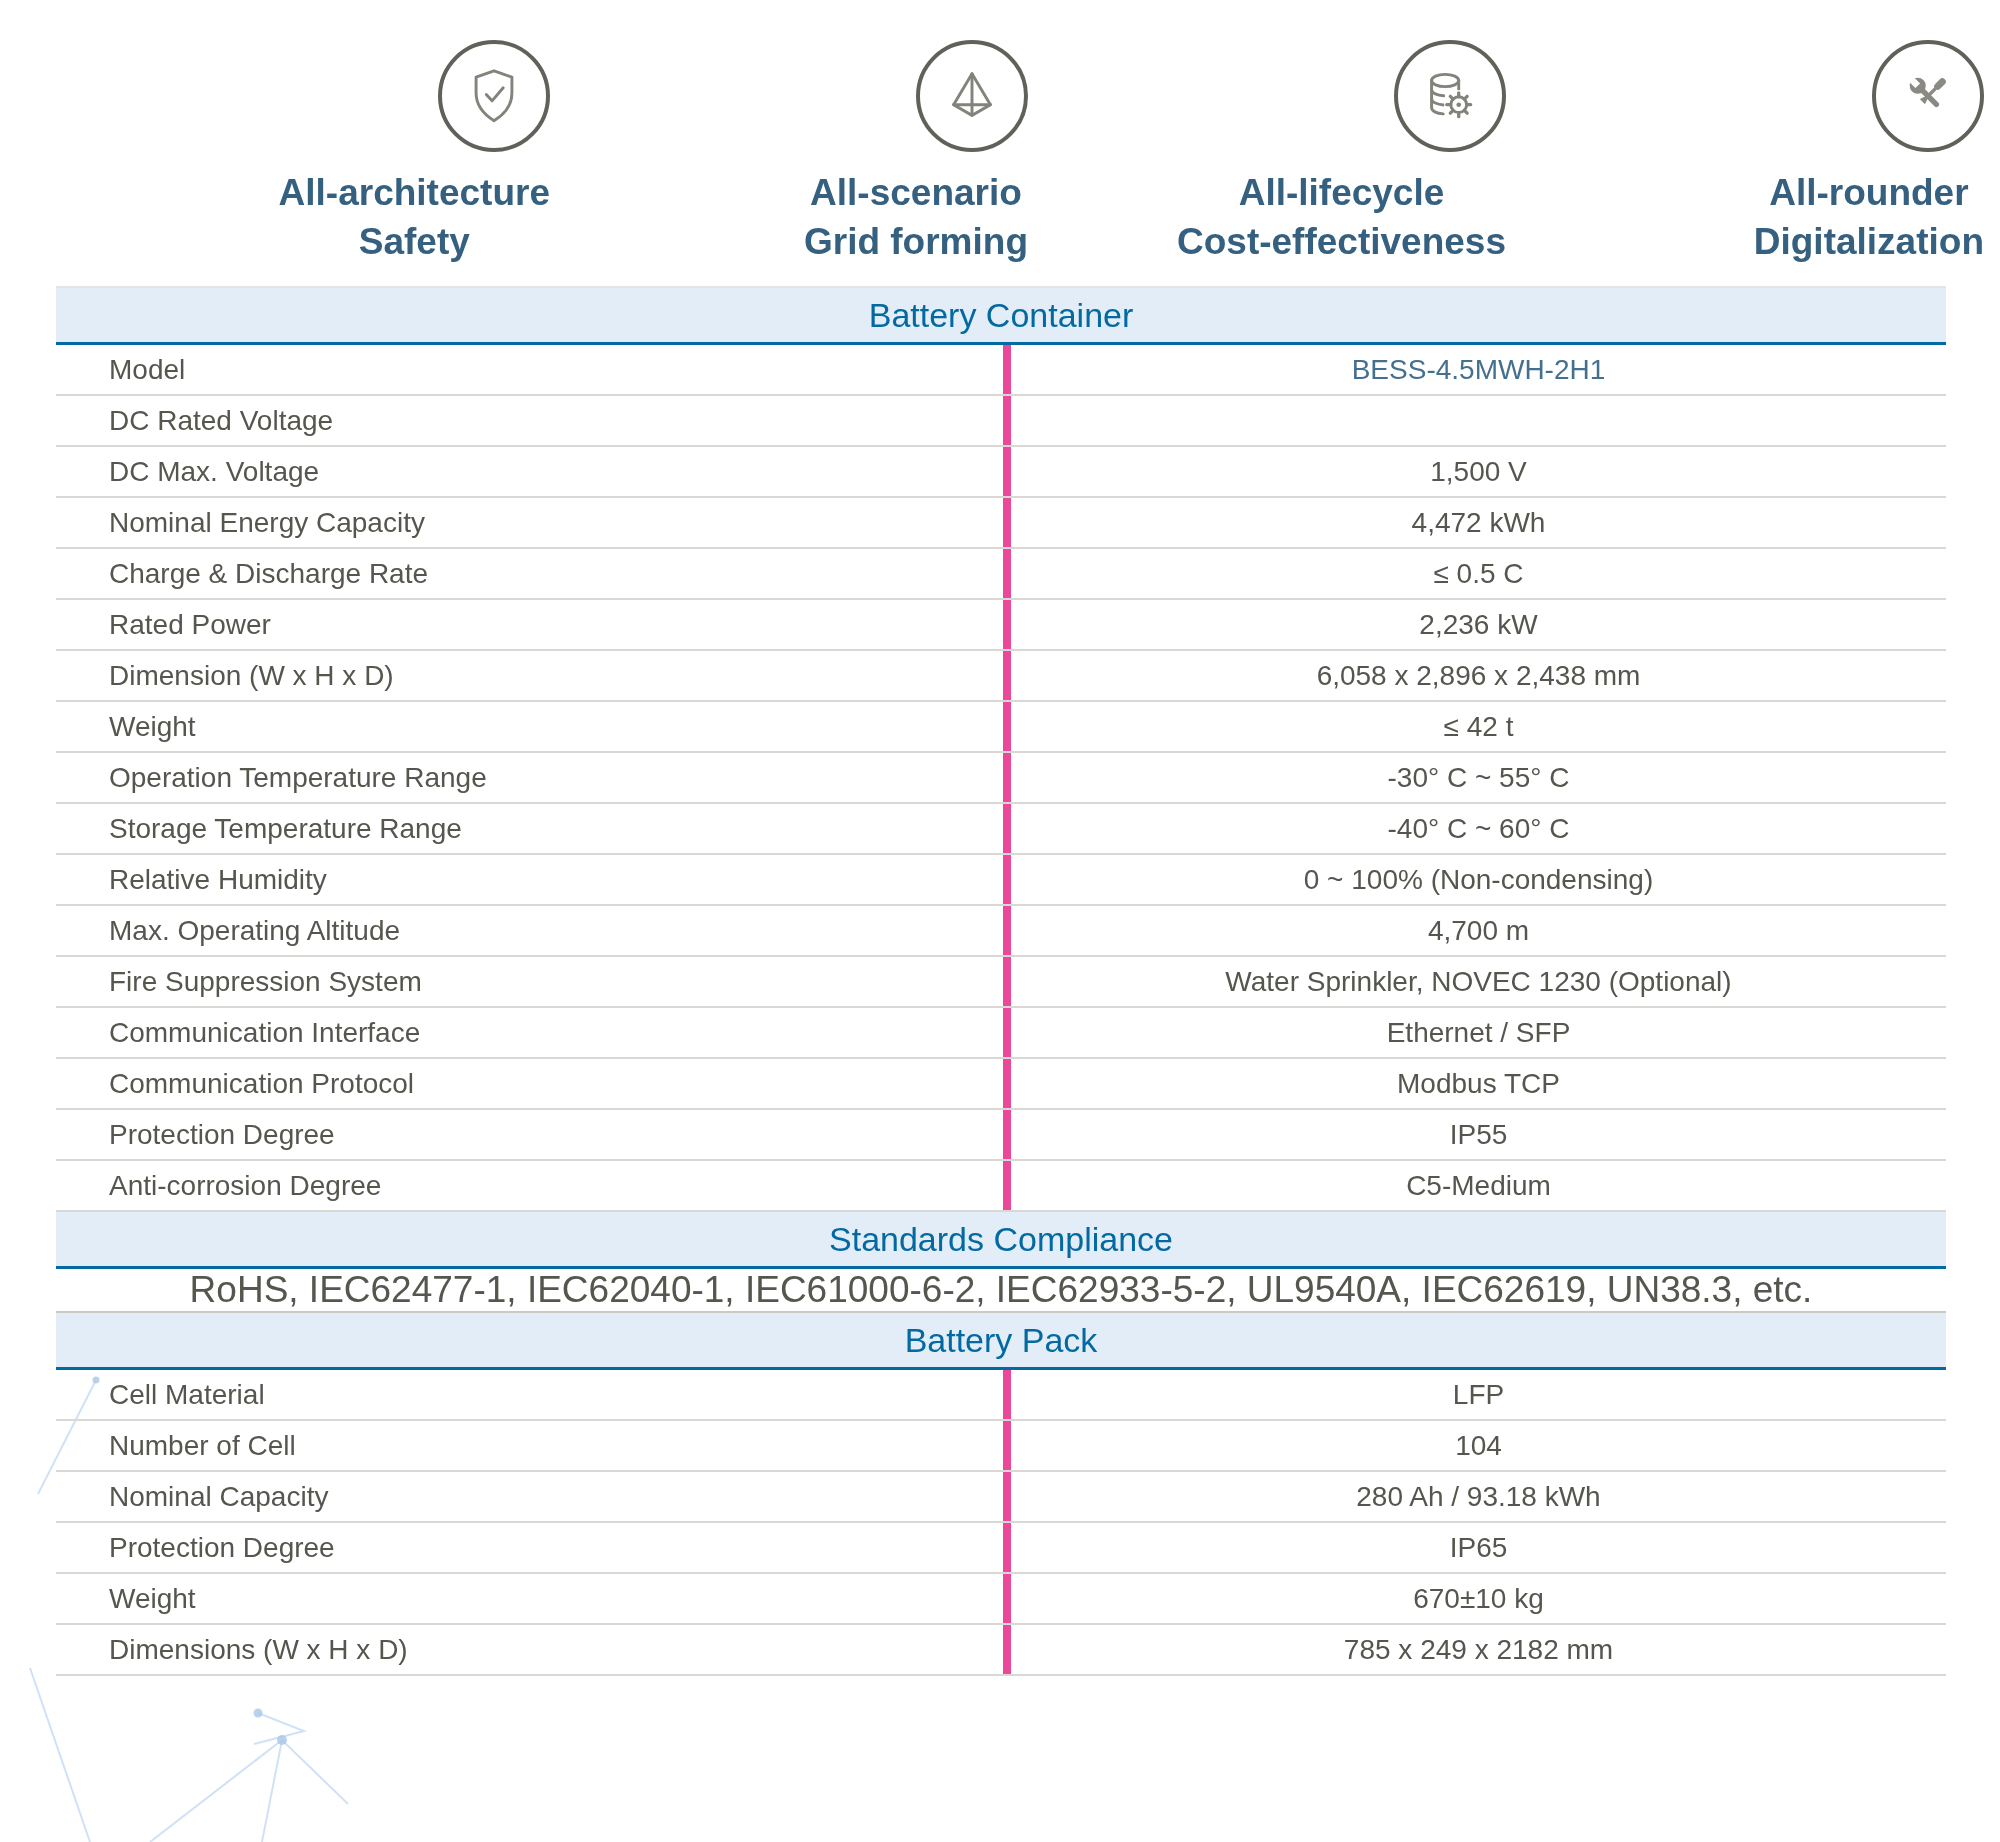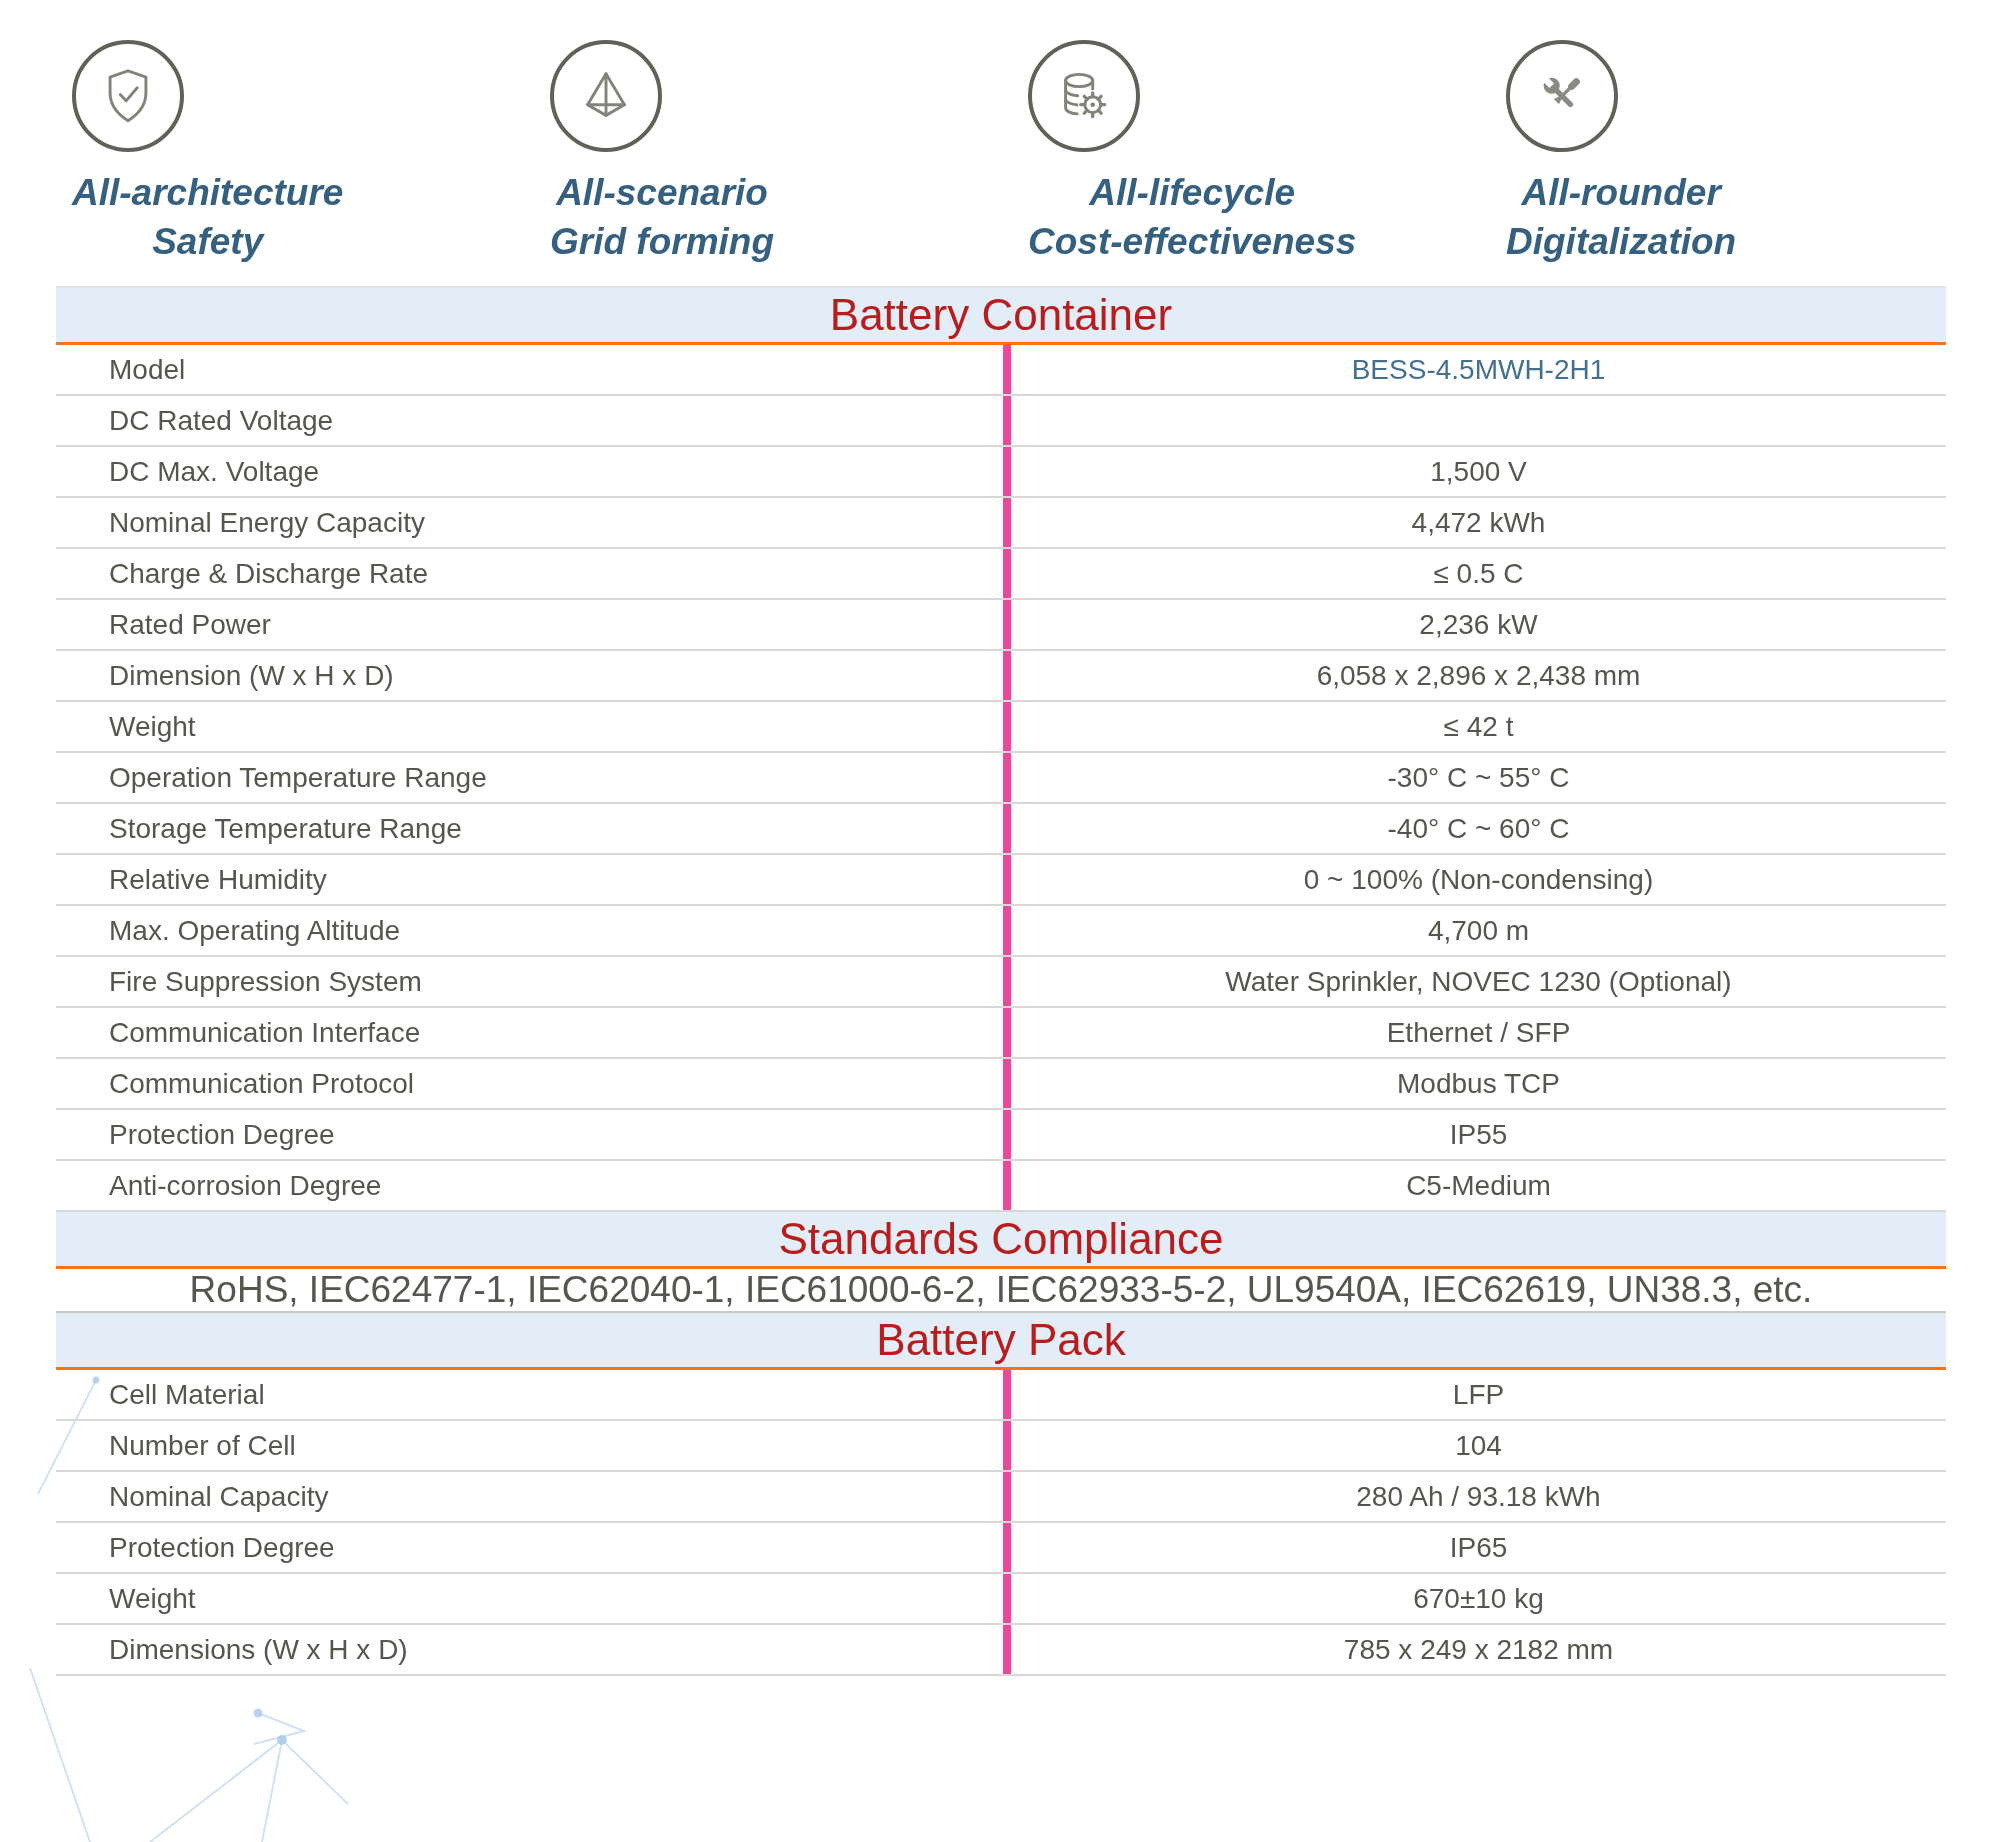--- a/index.html
+++ b/index.html
@@ -9,43 +9,43 @@
     font-family: "Liberation Sans", "DejaVu Sans", sans-serif;
     position: relative; overflow: hidden;
     color: #56564f;
   }
   .features {
     display: flex;
     margin-left: 72px;
     padding-top: 40px;
     position: relative; z-index: 2;
   }
-  .feature { width: 478px; display: flex; flex-direction: column; align-items: flex-start; font-style: italic; }
+  .feature { width: 478px; display: flex; flex-direction: column; align-items: flex-end; }
   .icon-circle {
     width: 112px; height: 112px;
     border: 4px solid #61615a; border-radius: 50%;
     display: flex; align-items: center; justify-content: center;
     background: #ffffff;
   }
   .icon-circle svg { width: 62px; height: 62px; display: block; }
   .feature-title {
     margin-top: 16px; text-align: center;
     font-size: 37px; font-weight: bold; line-height: 49px;
     color: #35607f;
   }
   .spec-table {
     width: 1890px; margin: 20px 0 0 56px;
     border-top: 2px solid #e4e4e1;
     position: relative; z-index: 2;
   }
   .section-header {
     height: 57px; background: #e3edf7;
-    border-bottom: 3px solid #f97316;
+    border-bottom: 3px solid #0369a1;
     display: flex; align-items: center; justify-content: center;
-    font-size: 44px; color: #b91c1c;
+    font-size: 34px; color: #0369a1;
   }
   .spec-row {
     display: flex; height: 51px;
     border-bottom: 2px solid #d8d8d5;
     font-size: 28px; color: #56564f;
     background: transparent;
   }
   .spec-label {
     width: 955px; padding-left: 53px;
     display: flex; align-items: center;

